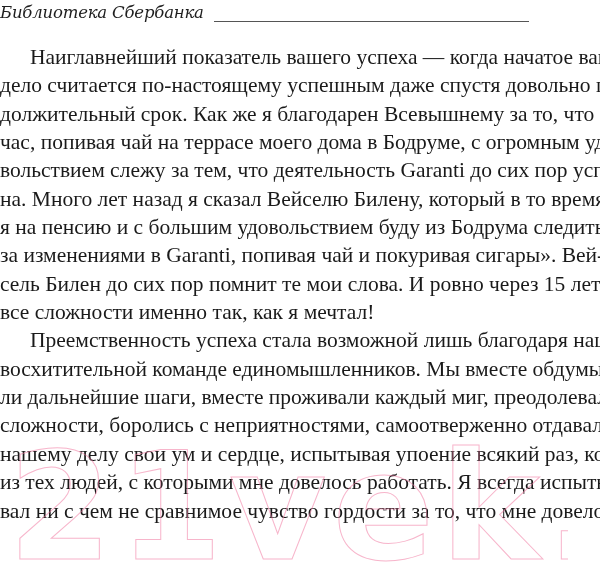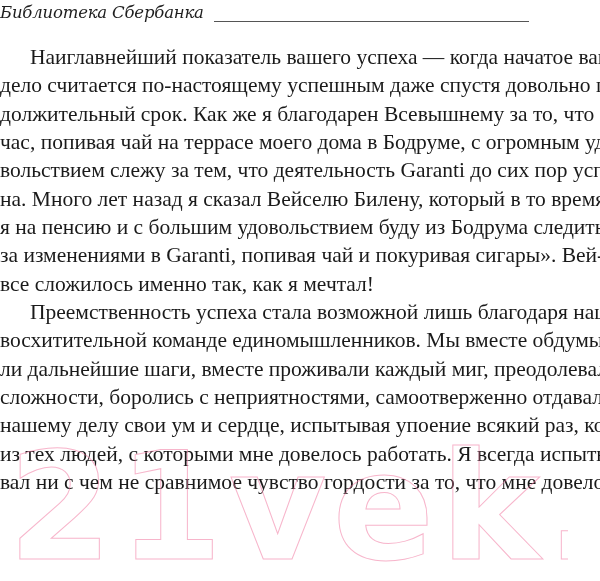--- a/index.html
+++ b/index.html
@@ -45,21 +45,22 @@
   <div class="body-text">
     <div>
       <span class="line indent">Наиглавнейший показатель вашего успеха — когда начатое вами</span>
       <span class="line">дело считается по-настоящему успешным даже спустя довольно про-</span>
       <span class="line">должительный срок. Как же я благодарен Всевышнему за то, что сей-</span>
       <span class="line">час, попивая чай на террасе моего дома в Бодруме, с огромным удо-</span>
       <span class="line">вольствием слежу за тем, что деятельность Garanti до сих пор успеш-</span>
       <span class="line">на. Много лет назад я сказал Вейселю Билену, который в то время</span>
       <span class="line">я на пенсию и с большим удовольствием буду из Бодрума следить</span>
       <span class="line">за изменениями в Garanti, попивая чай и покуривая сигары». Вей-</span>
-      <span class="line last">все сложилось именно так, как я мечтал!</span>
+      <span class="line">сель Билен до сих пор помнит те мои слова. И ровно через 15 лет</span>
+      <span class="line last">все сложности именно так, как я мечтал!</span>
     </div>
     <div>
       <span class="line indent">Преемственность успеха стала возможной лишь благодаря нашей</span>
       <span class="line">восхитительной команде единомышленников. Мы вместе обдумыва-</span>
       <span class="line">ли дальнейшие шаги, вместе проживали каждый миг, преодолевали</span>
       <span class="line">сложности, боролись с неприятностями, самоотверженно отдавали</span>
       <span class="line">нашему делу свои ум и сердце, испытывая упоение всякий раз, ког-</span>
       <span class="line">из тех людей, с которыми мне довелось работать. Я всегда испыты-</span>
       <span class="line">вал ни с чем не сравнимое чувство гордости за то, что мне довелось</span>
 

